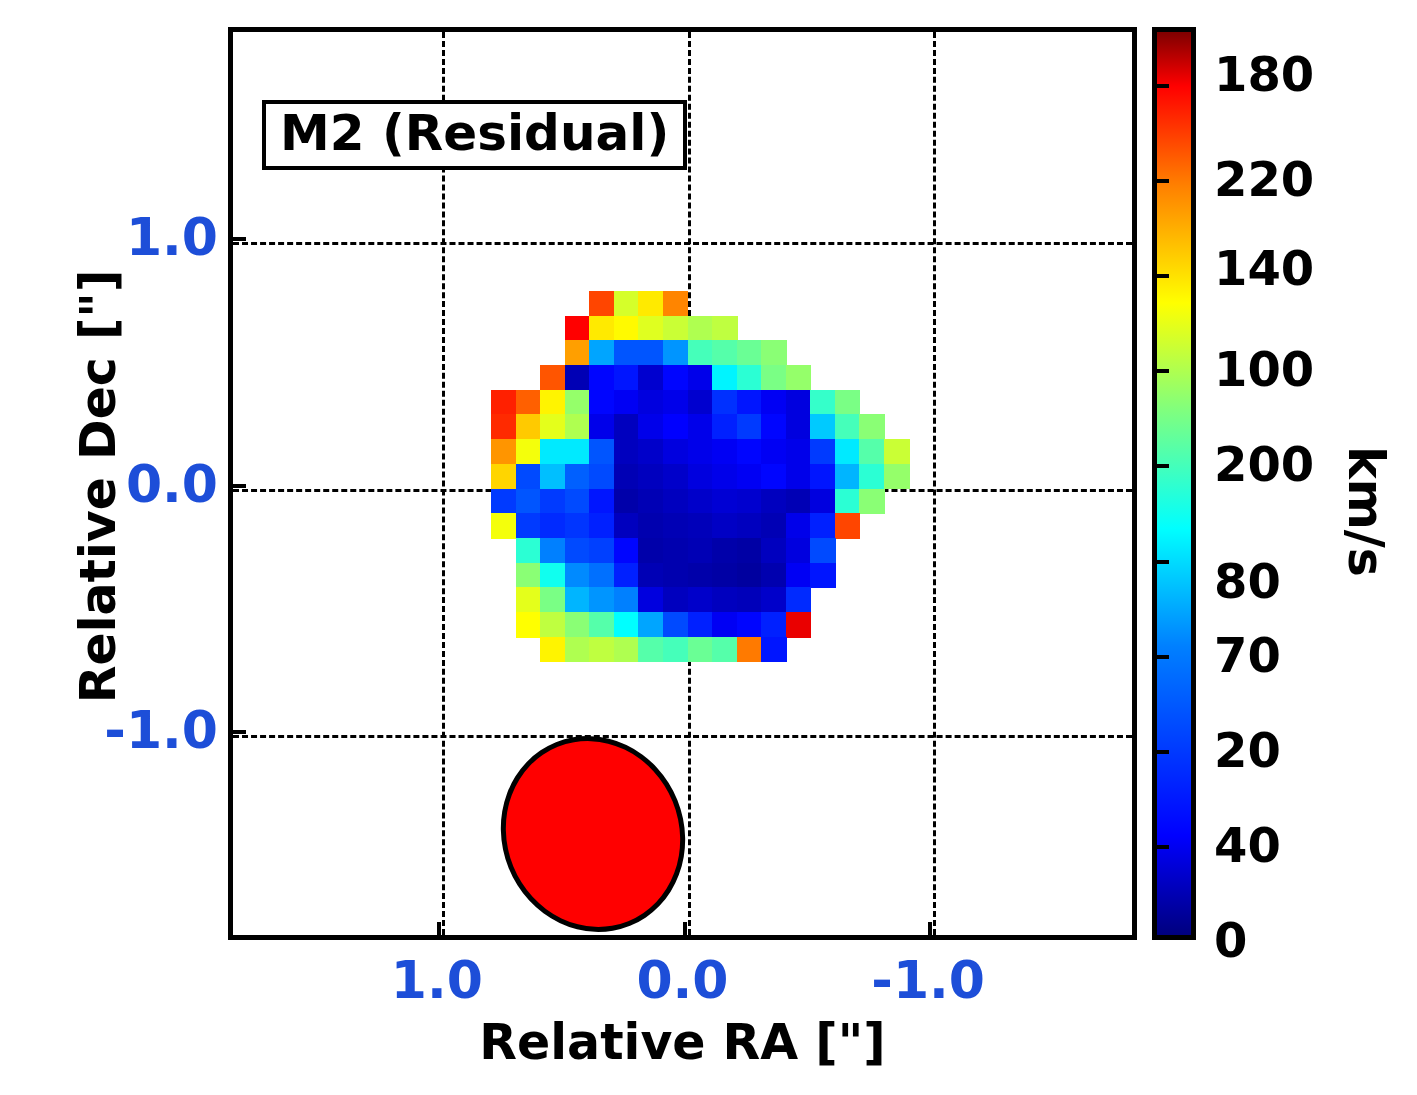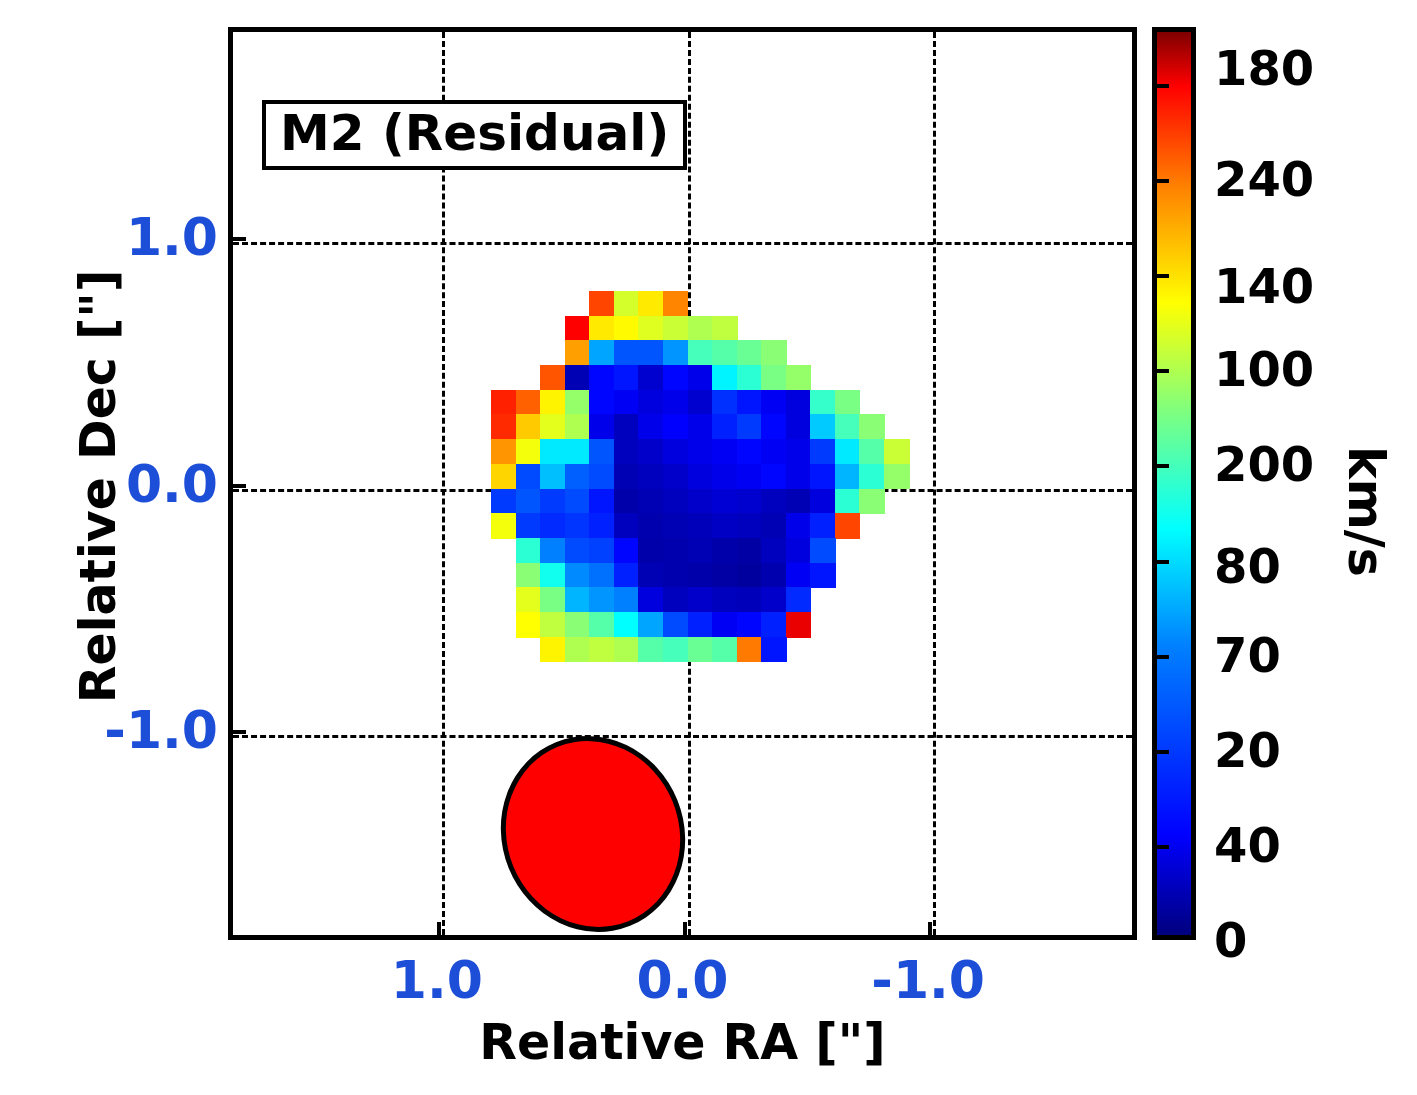--- a/index.html
+++ b/index.html
@@ -416,31 +416,31 @@
     <div class="tick-y" style="top: 730.257px; left: 232px;"></div>
     <div class="ticklabel ticklabel-y" style="left: 103px; top: 730.257px; width: 115px;">-1.0</div>
   </div>
 
 <div id="xlabel">Relative RA ["]</div>
 <div id="ylabel">Relative Dec ["]</div>
 
 <div id="colorbar"></div>
 <div id="cb-layer">
     <div class="cb-tick" style="top: 84.0625px;"></div>
-    <div class="cb-label" style="top: 68px;">180</div>
+    <div class="cb-label" style="top: 74px;">180</div>
     <div class="cb-tick" style="top: 179.167px;"></div>
-    <div class="cb-label" style="top: 179.167px;">240</div>
+    <div class="cb-label" style="top: 179.167px;">220</div>
     <div class="cb-tick" style="top: 274.271px;"></div>
-    <div class="cb-label" style="top: 286px;">140</div>
+    <div class="cb-label" style="top: 268px;">140</div>
     <div class="cb-tick" style="top: 369.375px;"></div>
     <div class="cb-label" style="top: 369.375px;">100</div>
     <div class="cb-tick" style="top: 464.479px;"></div>
     <div class="cb-label" style="top: 464.479px;">200</div>
     <div class="cb-tick" style="top: 559.583px;"></div>
-    <div class="cb-label" style="top: 566px;">80</div>
+    <div class="cb-label" style="top: 581px;">80</div>
     <div class="cb-tick" style="top: 654.688px;"></div>
     <div class="cb-label" style="top: 654.688px;">70</div>
     <div class="cb-tick" style="top: 749.792px;"></div>
     <div class="cb-label" style="top: 749.792px;">20</div>
     <div class="cb-tick" style="top: 844.896px;"></div>
     <div class="cb-label" style="top: 844.896px;">40</div>
     <div class="cb-label" style="top: 940px;">0</div>
   </div>
 <div id="cb-title">km/s</div>
 

